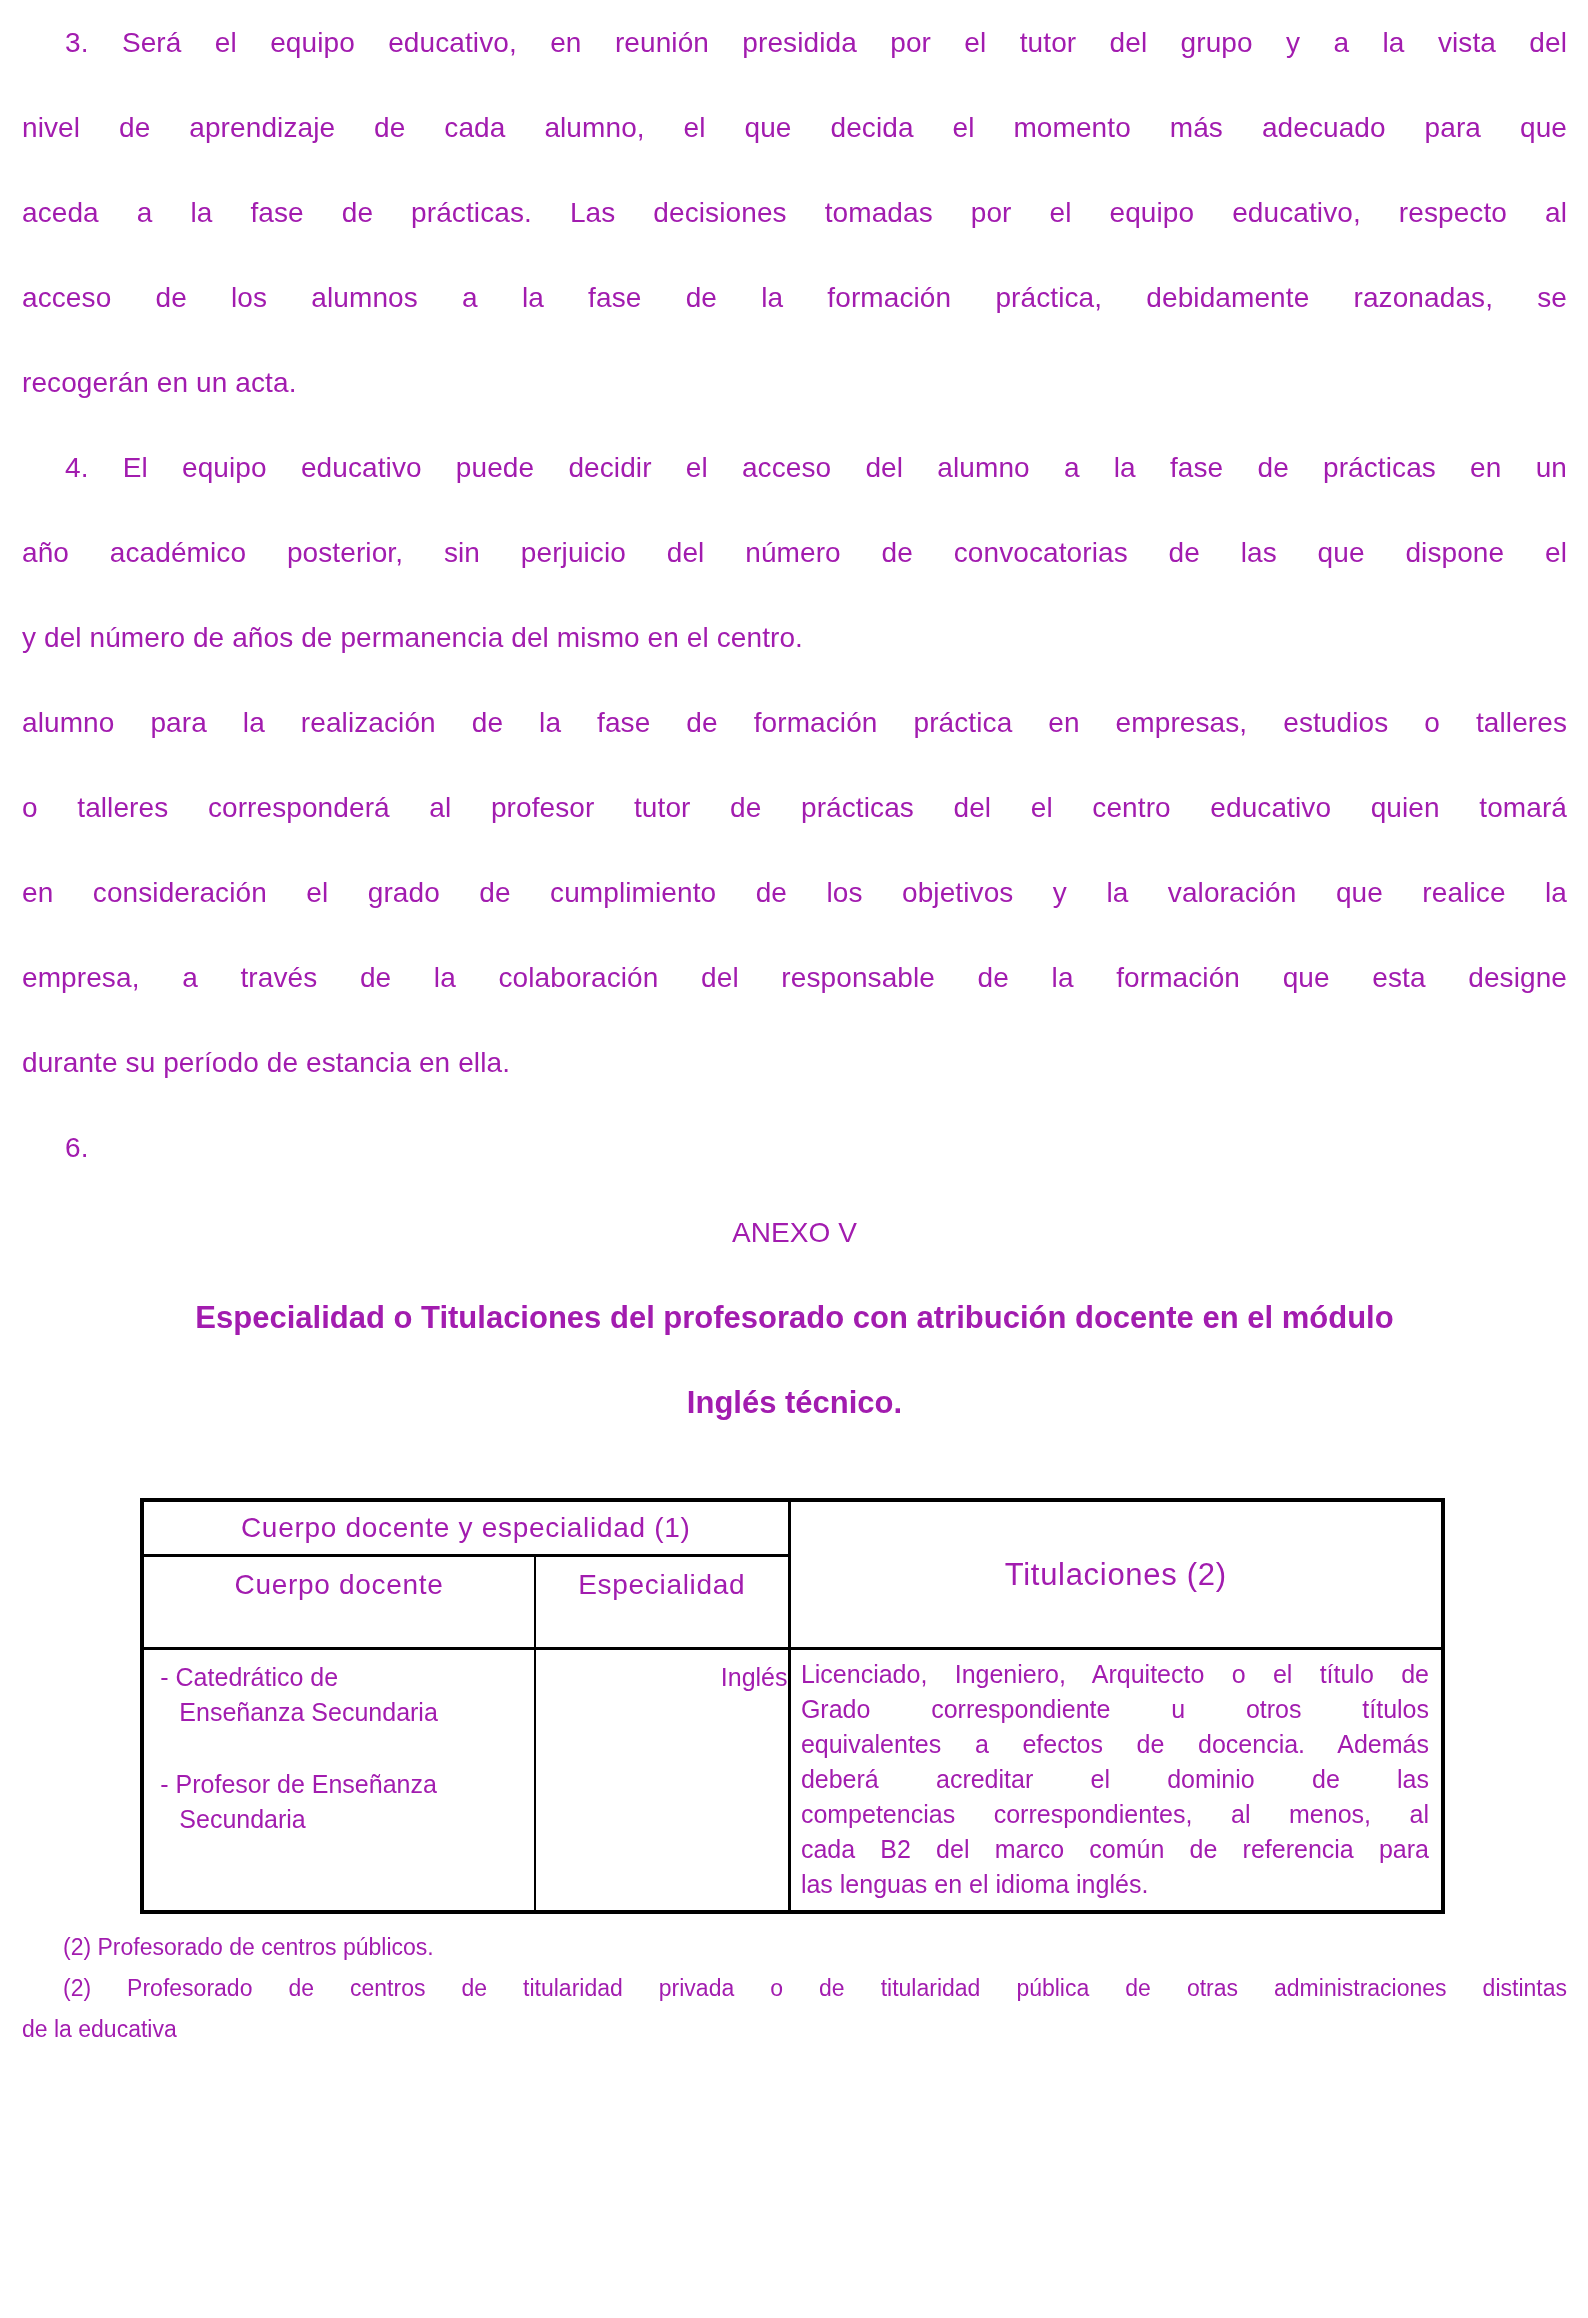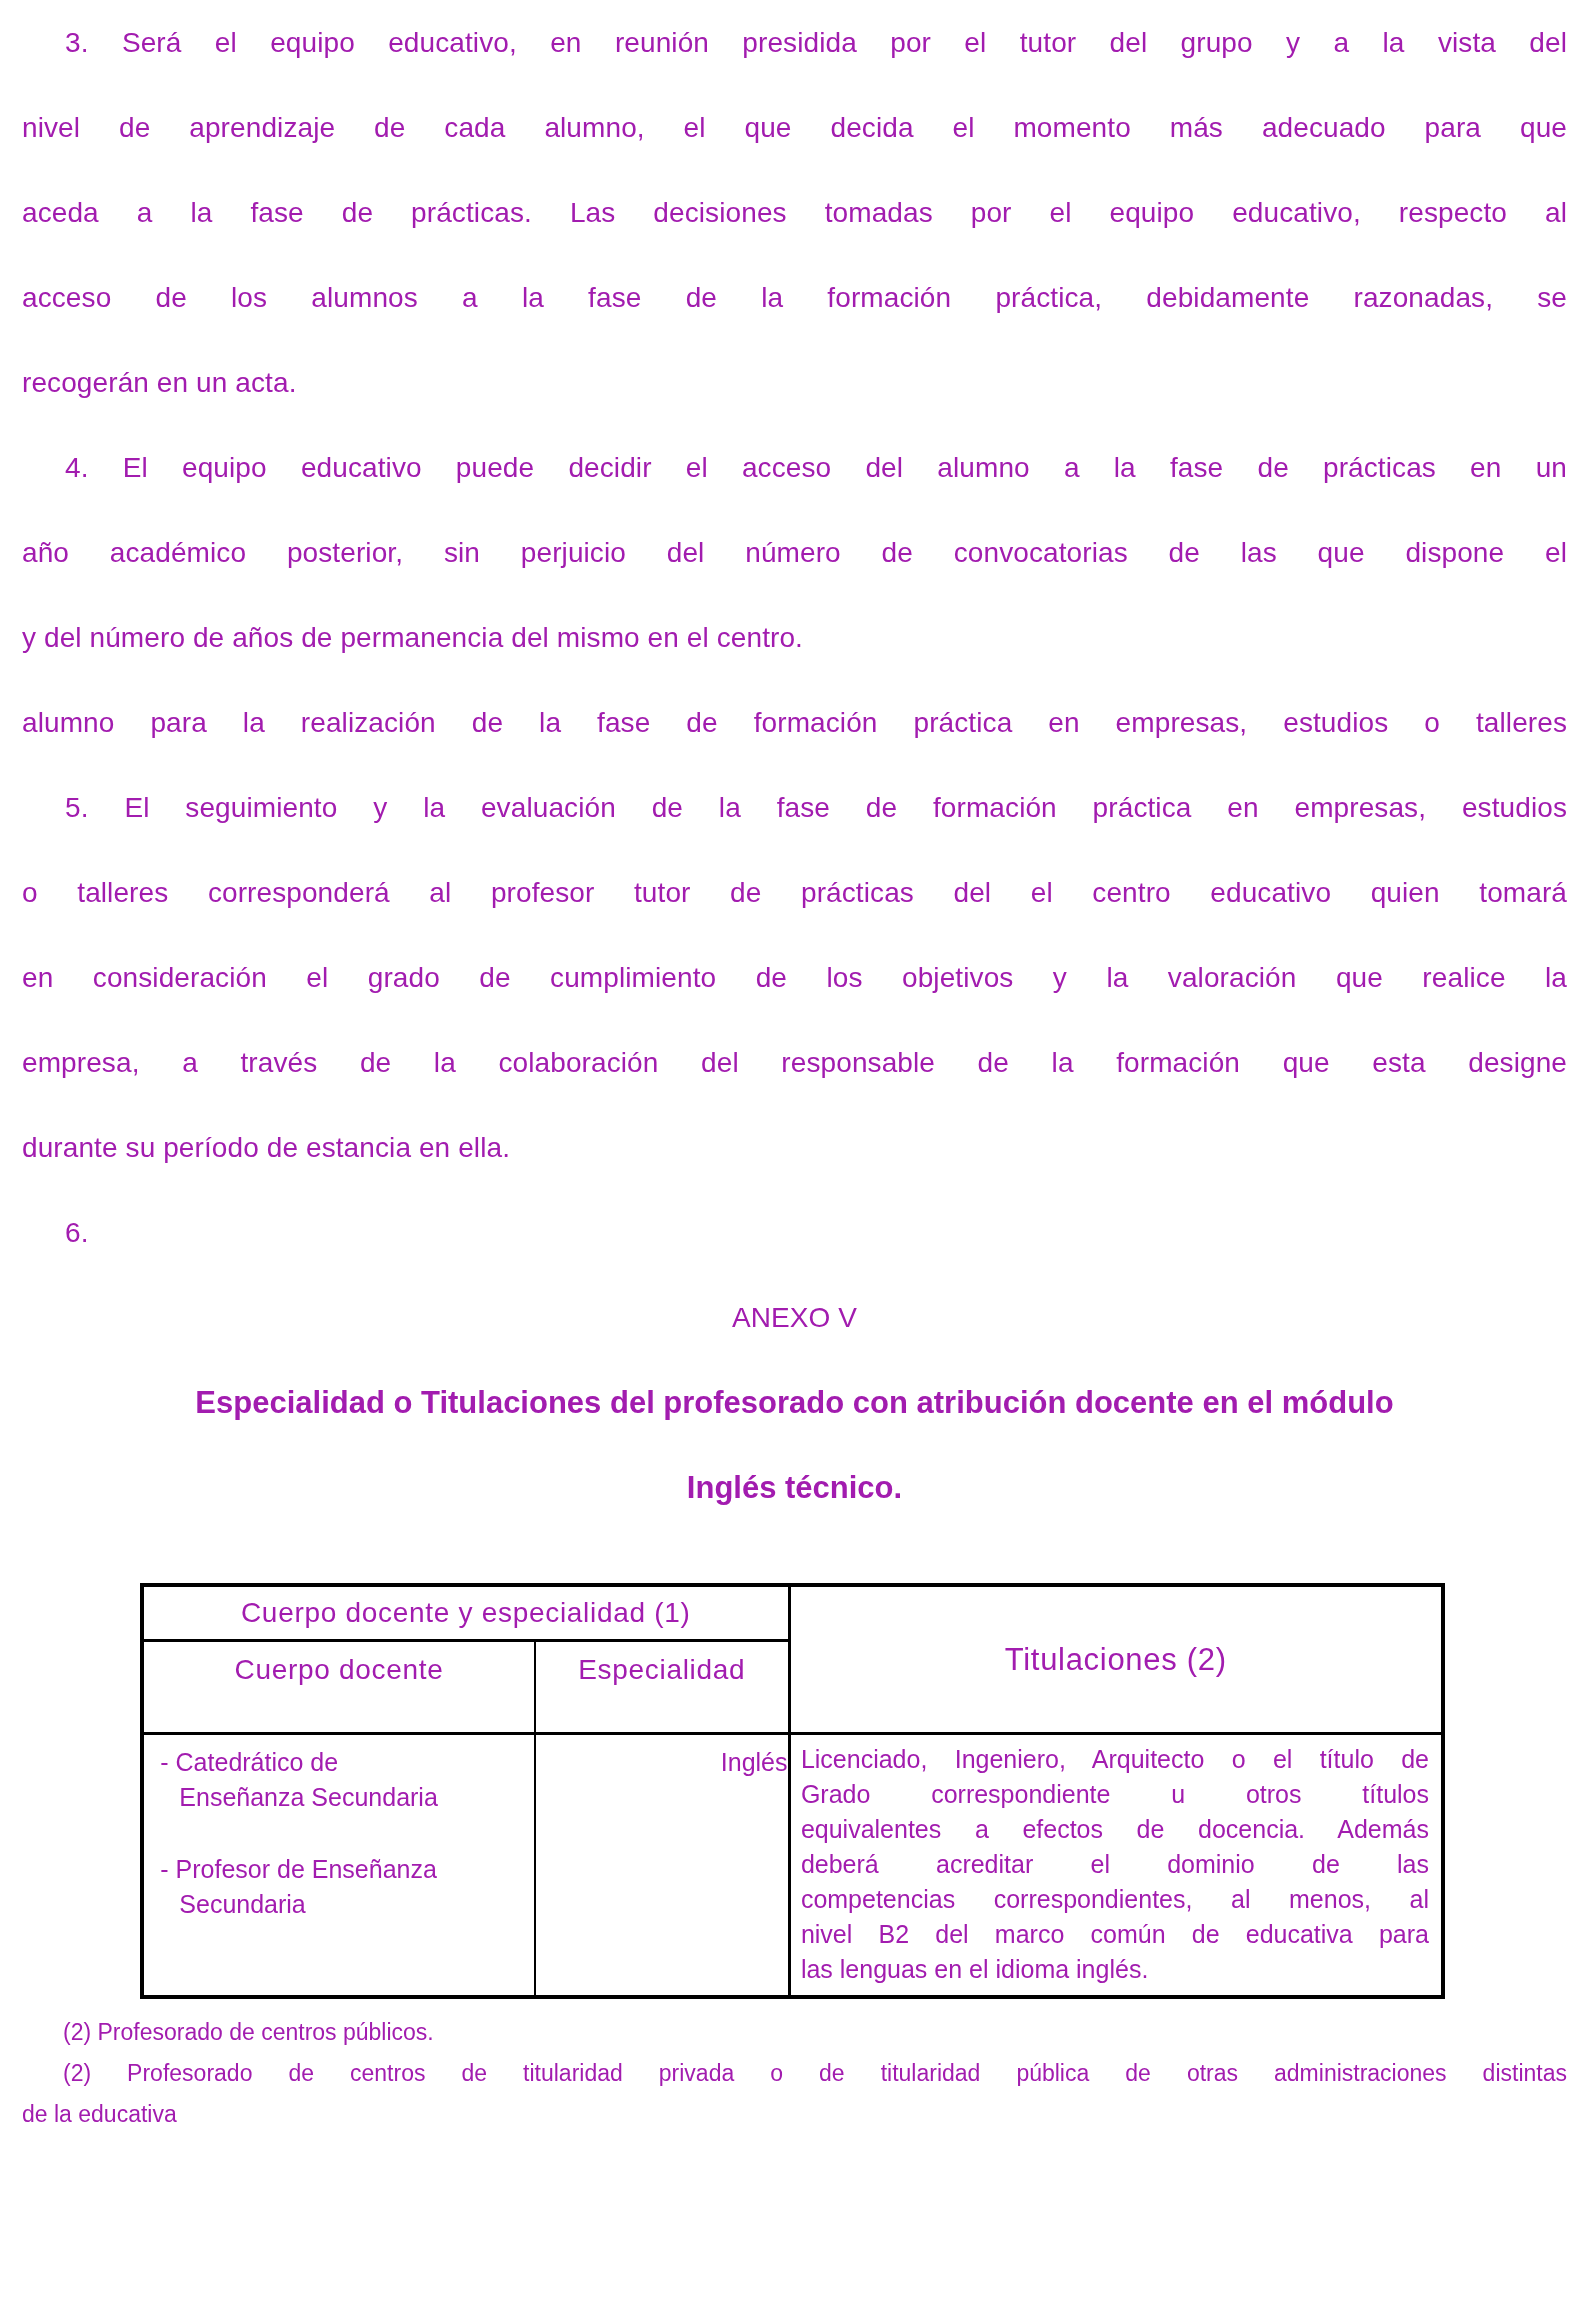--- a/index.html
+++ b/index.html
@@ -101,21 +101,20 @@
   </div>
 
   <div>
     <div class="bline indent">4. El equipo educativo puede decidir el acceso del alumno a la fase de prácticas en un</div>
     <div class="bline">año académico posterior, sin perjuicio del número de convocatorias de las que dispone el</div>
     <div class="bline last">y del número de años de permanencia del mismo en el centro.</div>
     <div class="bline">alumno para la realización de la fase de formación práctica en empresas, estudios o talleres</div>
   </div>
 
   <div>
-    <div class="bline indent">5. El seguimiento y la evaluación de la fase de formación práctica en empresas, estudios</div>
     <div class="bline">o talleres corresponderá al profesor tutor de prácticas del el centro educativo quien tomará</div>
     <div class="bline">en consideración el grado de cumplimiento de los objetivos y la valoración que realice la</div>
     <div class="bline">empresa, a través de la colaboración del responsable de la formación que esta designe</div>
     <div class="bline last">durante su período de estancia en ella.</div>
   </div>
 
   <div class="bline indent last">6.</div>
 
   <div class="bline center">ANEXO V</div>
 
@@ -146,21 +145,21 @@
           <div class="item2">- Profesor de Enseñanza</div>
           <div class="c1cont">Secundaria</div>
         </td>
         <td class="bc2">Inglés</td>
         <td class="bc3">
           <div class="tline">Licenciado, Ingeniero, Arquitecto o el título de</div>
           <div class="tline">Grado correspondiente u otros títulos</div>
           <div class="tline">equivalentes a efectos de docencia. Además</div>
           <div class="tline">deberá acreditar el dominio de las</div>
           <div class="tline">competencias correspondientes, al menos, al</div>
-          <div class="tline">nivel B2 del marco común de educativa para</div>
+          <div class="tline">cada B2 del marco común de referencia para</div>
           <div class="tline last">las lenguas en el idioma inglés.</div>
         </td>
       </tr>
     </tbody>
   </table>
 
   <div class="footnotes">
     <div class="fn-indent">(2) Profesorado de centros públicos.</div>
     <div class="fn-just fn-indent">(2) Profesorado de centros de titularidad privada o de titularidad pública de otras administraciones distintas</div>
     <div>de la educativa</div>

